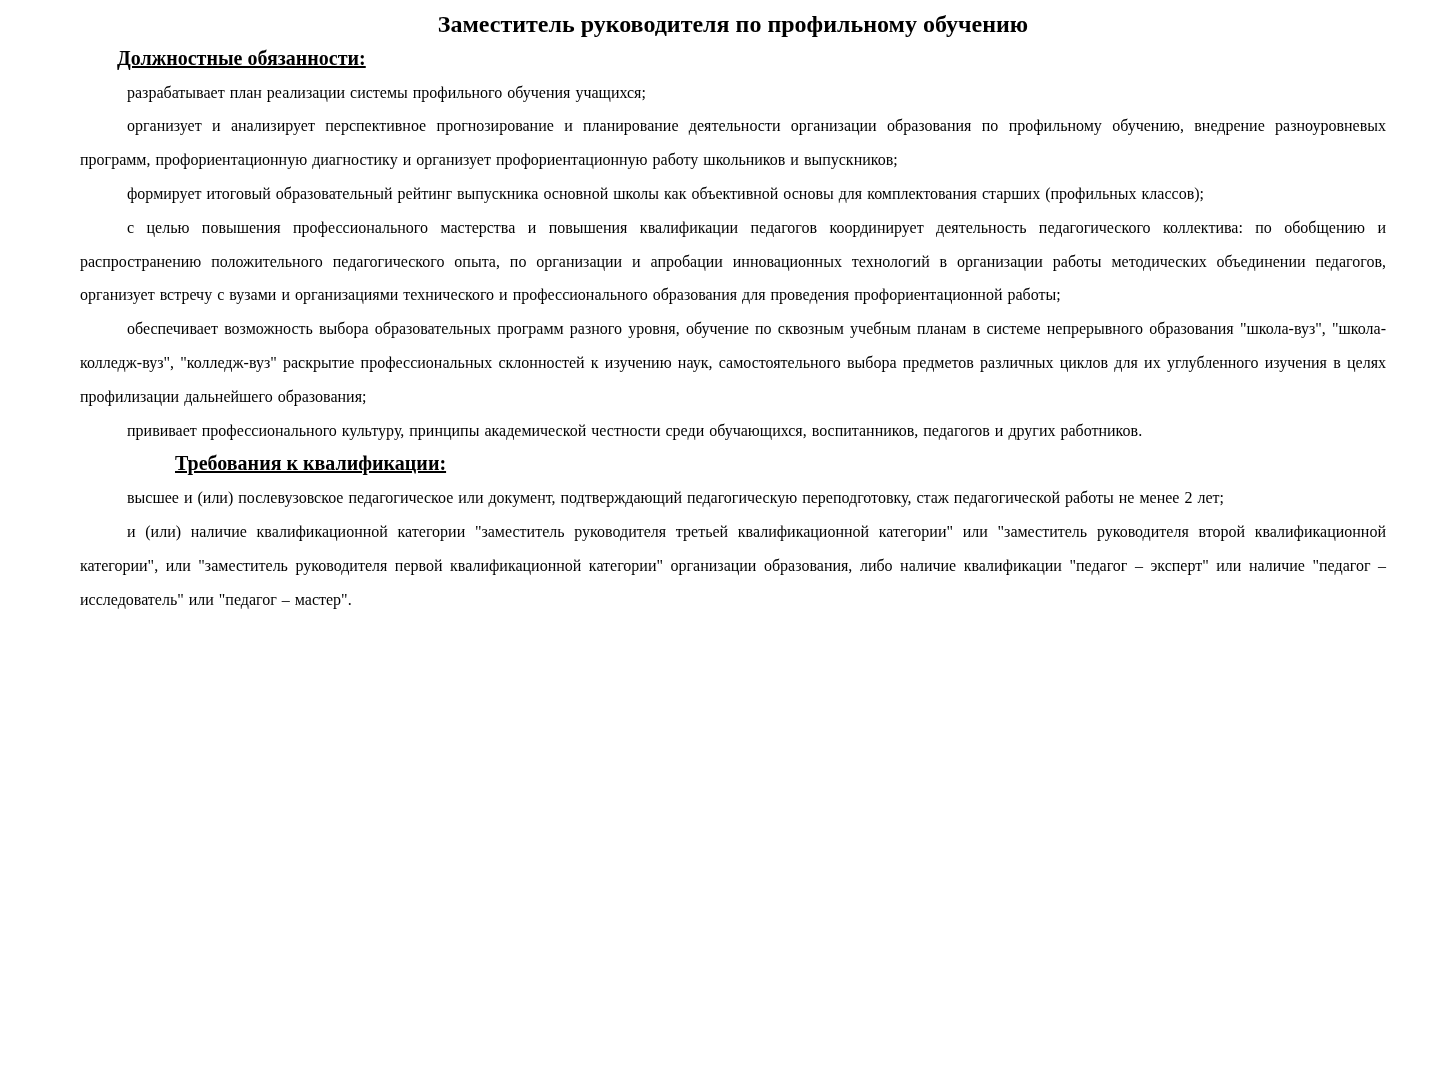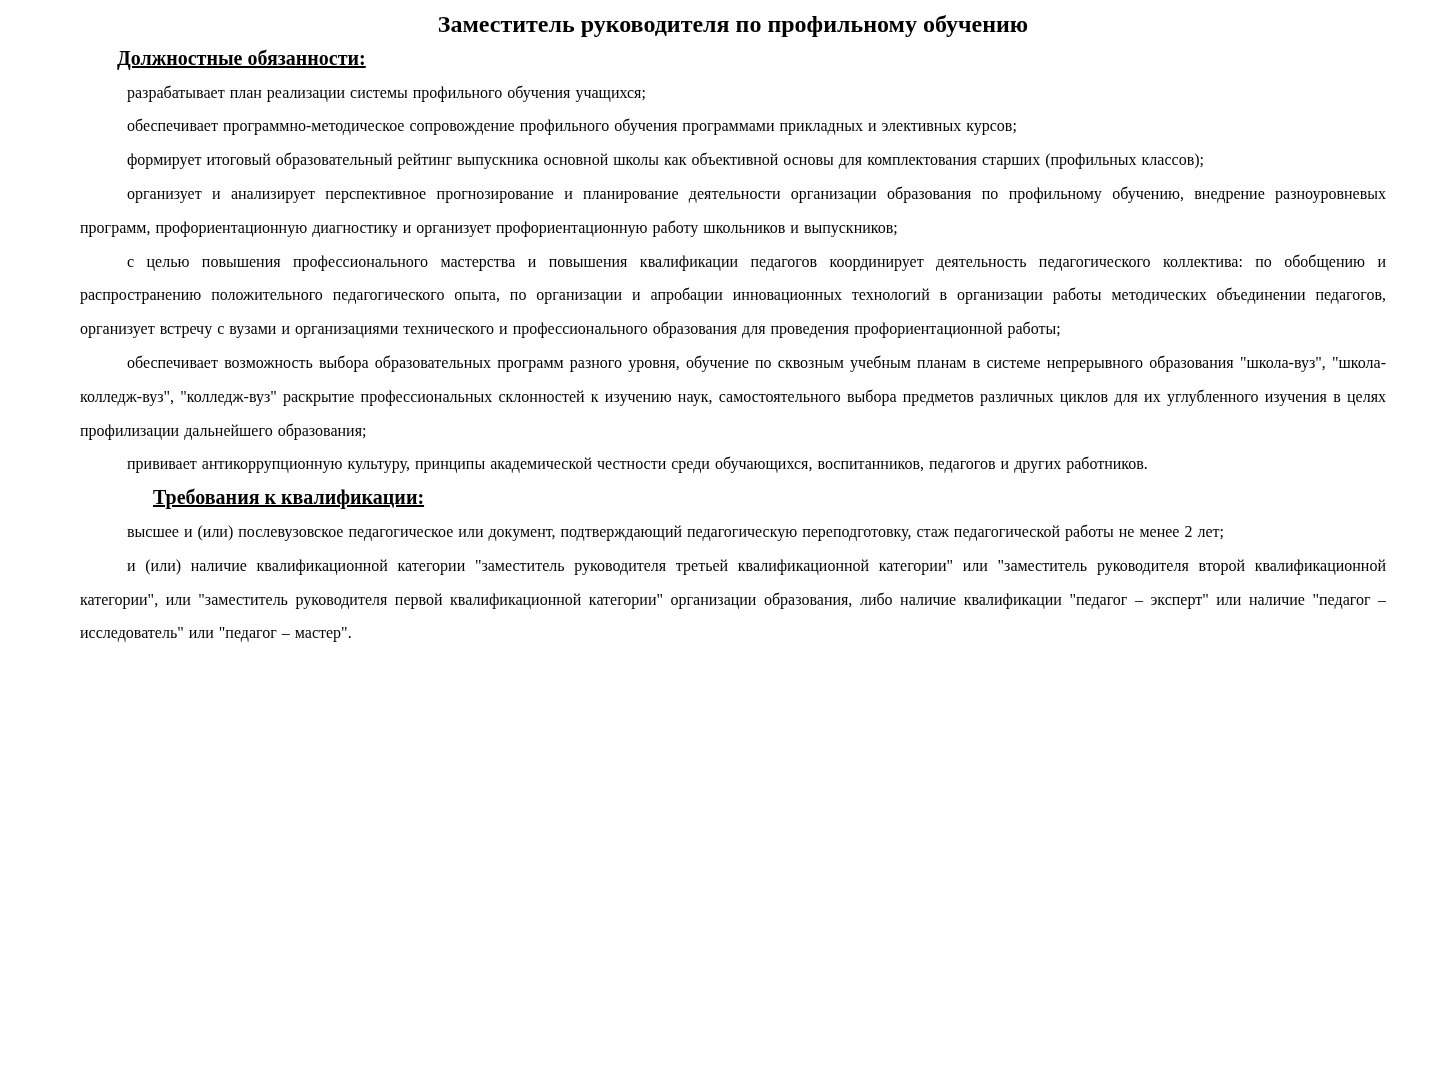--- a/index.html
+++ b/index.html
@@ -29,46 +29,45 @@
     margin: 0 0 0 0;
   }
   .section-heading {
     font-size: 20px;
     line-height: 33.8px;
     font-weight: bold;
     text-decoration: underline;
     margin: 0;
   }
   .indent-1 { margin-left: 37px; }
-  .indent-2 { margin-left: 73px; }
+  .indent-2 { margin-left: 95px; }
   p.body-par {
     font-size: 16px;
     line-height: 33.8px;
     margin: 0;
     text-align: justify;
     text-align-last: left;
     text-indent: 47px;
     word-spacing: 1px;
   }
 </style>
 </head>
 <body>
 
 <div class="page">
 
   <h1 class="doc-title">Заместитель руководителя по профильному обучению</h1>
 
   <h2 class="section-heading indent-1">Должностные обязанности:</h2>
 
   <p class="body-par">разрабатывает план реализации системы профильного обучения учащихся;</p>
-  <p class="body-par">обеспечивает программно-методическое сопровождение профильного обучения программами прикладных и элективных курсов;</p>
+  <p class="body-par">организует и анализирует перспективное прогнозирование и планирование деятельности организации образования по профильному обучению, внедрение разноуровневых программ, профориентационную диагностику и организует профориентационную работу школьников и выпускников;</p>
   <p class="body-par">формирует итоговый образовательный рейтинг выпускника основной школы как объективной основы для комплектования старших (профильных классов);</p>
-  <p class="body-par">организует и анализирует перспективное прогнозирование и планирование деятельности организации образования по профильному обучению, внедрение разноуровневых программ, профориентационную диагностику и организует профориентационную работу школьников и выпускников;</p>
   <p class="body-par">с целью повышения профессионального мастерства и повышения квалификации педагогов координирует деятельность педагогического коллектива: по обобщению и распространению положительного педагогического опыта, по организации и апробации инновационных технологий в организации работы методических объединении педагогов, организует встречу с вузами и организациями технического и профессионального образования для проведения профориентационной работы;</p>
   <p class="body-par">обеспечивает возможность выбора образовательных программ разного уровня, обучение по сквозным учебным планам в системе непрерывного образования "школа-вуз", "школа-колледж-вуз", "колледж-вуз" раскрытие профессиональных склонностей к изучению наук, самостоятельного выбора предметов различных циклов для их углубленного изучения в целях профилизации дальнейшего образования;</p>
-  <p class="body-par">прививает антикоррупционную культуру, принципы академической честности среди обучающихся, воспитанников, педагогов и других работников.</p>
+  <p class="body-par">прививает профессионального культуру, принципы академической честности среди обучающихся, воспитанников, педагогов и других работников.</p>
 
   <h2 class="section-heading indent-2">Требования к квалификации:</h2>
 
   <p class="body-par">высшее и (или) послевузовское педагогическое или документ, подтверждающий педагогическую переподготовку, стаж педагогической работы не менее 2 лет;</p>
   <p class="body-par">и (или) наличие квалификационной категории "заместитель руководителя третьей квалификационной категории" или "заместитель руководителя второй квалификационной категории", или "заместитель руководителя первой квалификационной категории" организации образования, либо наличие квалификации "педагог – эксперт" или наличие "педагог – исследователь" или "педагог – мастер".</p>
 
 </div>
 
 </body></html>

